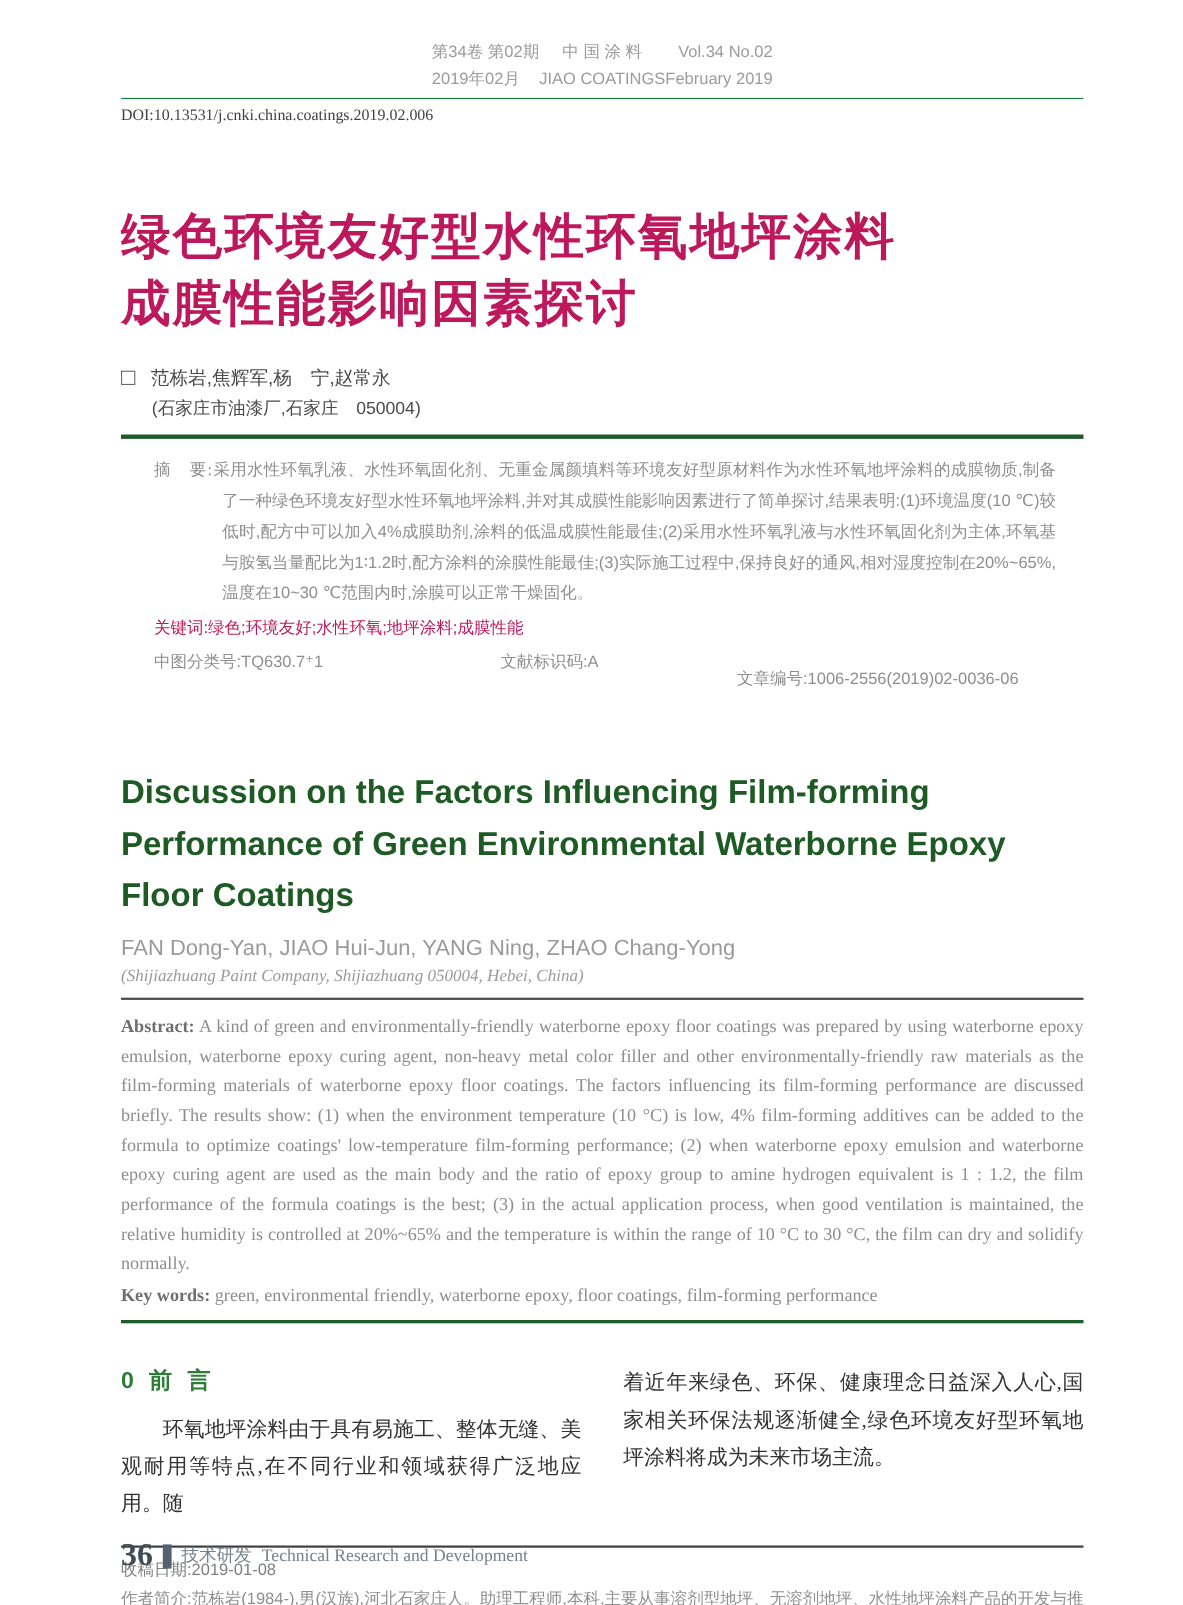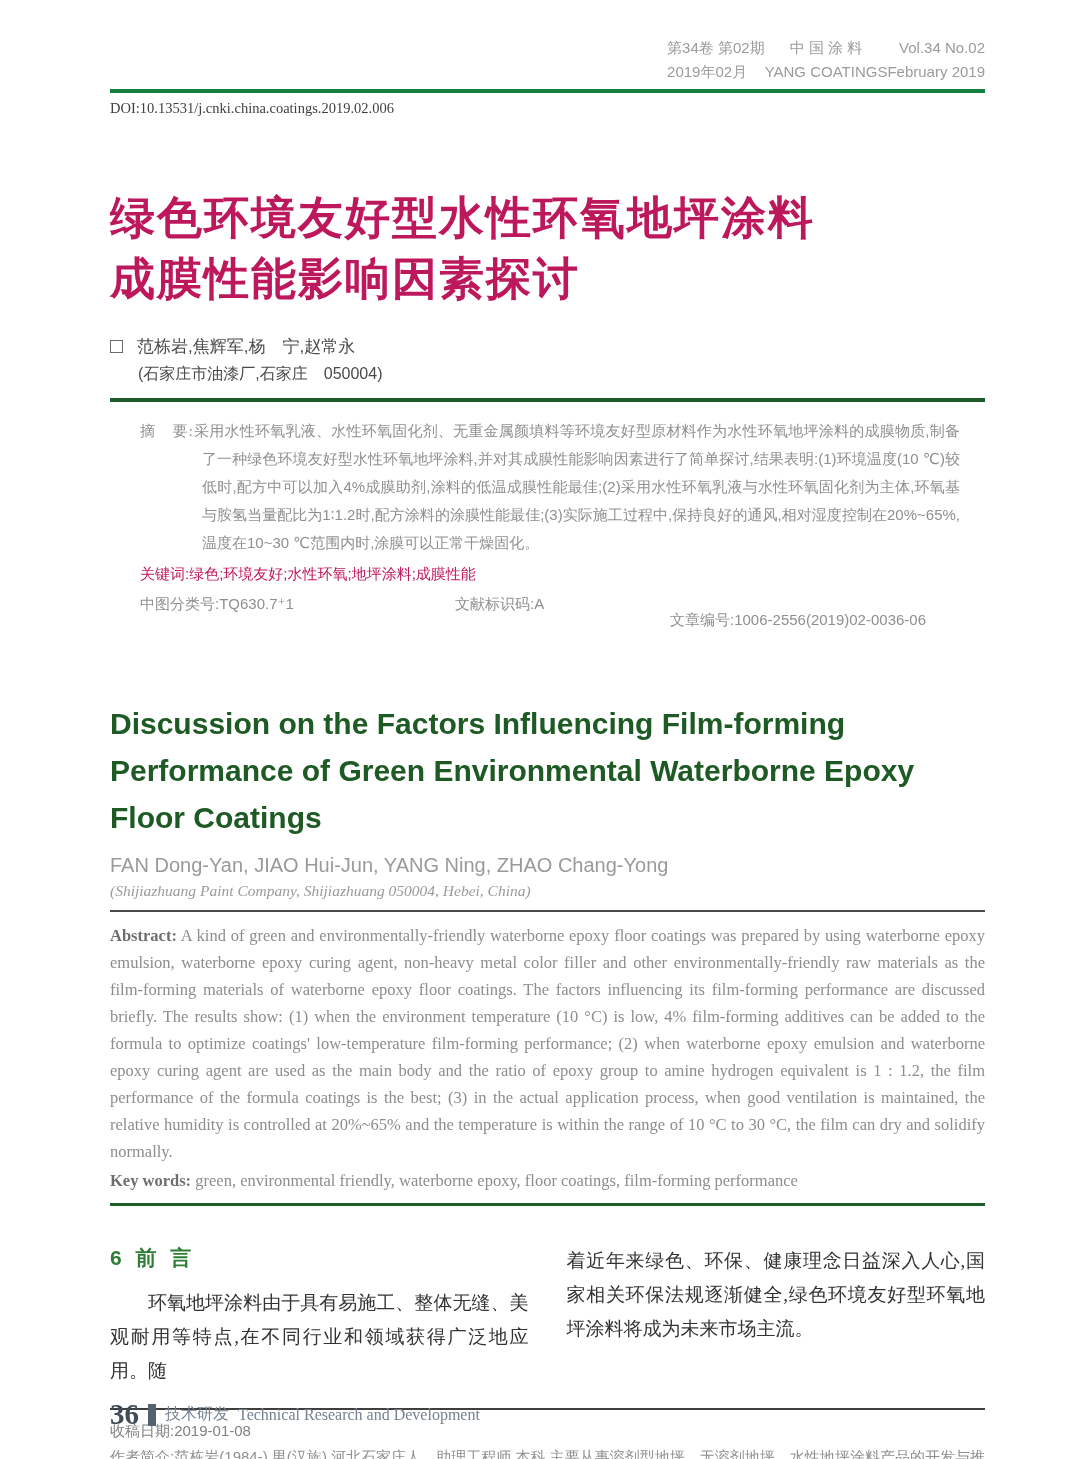--- a/index.html
+++ b/index.html
@@ -4,23 +4,23 @@
 <style>
   * { margin:0; padding:0; box-sizing:border-box; }
   html,body { background:#ffffff; }
   .page {
     width:1075px; height:1459px; margin:0 auto; background:#ffffff;
     position:relative; overflow:hidden;
     font-family:"Liberation Sans","DejaVu Sans",sans-serif;
     padding:36px 90px 0 110px;
   }
   
-  .jheader { display:flex; justify-content:flex-end; align-items:flex-start;
+  .jheader { display:flex; justify-content:center; align-items:flex-start;
     color:#9b9b9b; font-size:15px; line-height:24px;
-    border-bottom:4px solid #15803d; padding-bottom:5px; }
+    border-bottom:1px solid #15803d; padding-bottom:5px; }
   .jheader .col-left { text-align:left; }
   .jheader .col-center { text-align:center; }
   .jheader .col-right { text-align:right; }
   .doi-line { font-family:"Liberation Serif","DejaVu Serif",serif;
     color:#3f3f3f; font-size:14.5px; margin-top:7px; }
   
   .cn-title { margin-top:70px; color:#be185d; font-weight:800;
     font-size:45px; line-height:61px; letter-spacing:2px; }
   .cn-authors { margin-top:26px; display:flex; align-items:center; gap:14px;
     color:#4a4a4a; font-size:17px; }
@@ -77,21 +77,21 @@
 
 <div class="page">
 
   <div class="jheader">
     <div class="col-left">
       <div>第34卷 第02期</div>
       <div>2019年02月</div>
     </div>
     <div class="col-center">
       <div>中 国 涂 料</div>
-      <div>YANG COATINGS</div>
+      <div>JIAO COATINGS</div>
     </div>
     <div class="col-right">
       <div>Vol.34  No.02</div>
       <div>February  2019</div>
     </div>
   </div>
   <div class="doi-line">DOI:10.13531/j.cnki.china.coatings.2019.02.006</div>
 
   <h1 class="cn-title">
     <div>绿色环境友好型水性环氧地坪涂料</div>
@@ -128,21 +128,21 @@
   <div class="rule-dark-thin"></div>
 
   <p class="en-abstract"><span class="lbl">Abstract:</span><span> A kind of green and environmentally-friendly waterborne epoxy floor coatings was prepared by using waterborne epoxy emulsion, waterborne epoxy curing agent, non-heavy metal color filler and other environmentally-friendly raw materials as the film-forming materials of waterborne epoxy floor coatings. The factors influencing its film-forming performance are discussed briefly. The results show: (1) when the environment temperature (10 °C) is low, 4% film-forming additives can be added to the formula to optimize coatings' low-temperature film-forming performance; (2) when waterborne epoxy emulsion and waterborne epoxy curing agent are used as the main body and the ratio of epoxy group to amine hydrogen equivalent is 1 : 1.2, the film performance of the formula coatings is the best; (3) in the actual application process, when good ventilation is maintained, the relative humidity is controlled at 20%~65% and the temperature is within the range of 10 °C to 30 °C, the film can dry and solidify normally.</span></p>
 
   <p class="en-keywords"><span class="lbl">Key words:</span><span> green, environmental friendly, waterborne epoxy, floor coatings, film-forming performance</span></p>
 
   <div class="rule-green-mid"></div>
 
   <div class="intro">
     <div>
-      <div class="sec-heading">6  前  言</div>
+      <div class="sec-heading">0  前  言</div>
       <p class="body-p indent2">环氧地坪涂料由于具有易施工、整体无缝、美观耐用等特点,在不同行业和领域获得广泛地应用。随</p>
     </div>
     <div>
       <p class="body-p">着近年来绿色、环保、健康理念日益深入人心,国家相关环保法规逐渐健全,绿色环境友好型环氧地坪涂料将成为未来市场主流。</p>
     </div>
   </div>
 
   <div class="footnote">
     <div class="fn-line1"><span>收稿日期:</span><span>2019-01-08</span></div>
     <div class="fn-line2"><span>作者简介:</span><span>范栋岩(1984-),男(汉族),河北石家庄人。助理工程师,本科,主要从事溶剂型地坪、无溶剂地坪、水性地坪涂料产品的开发与推广应用。</span></div>

